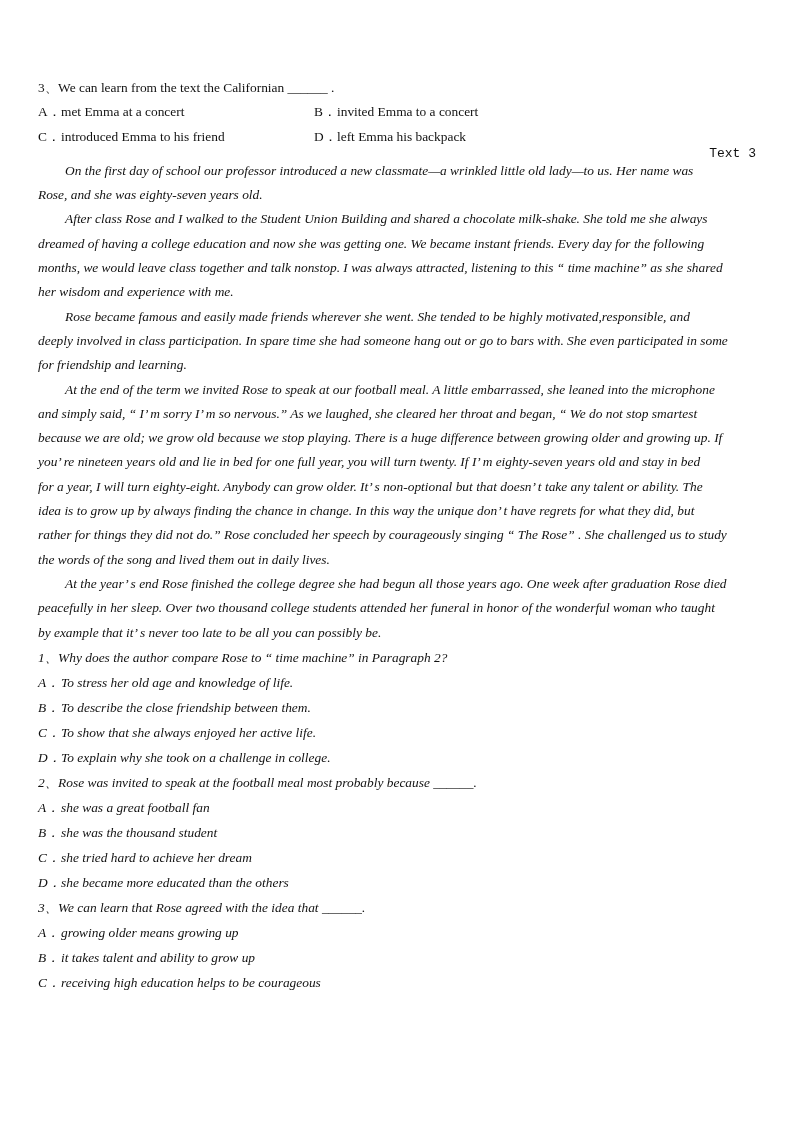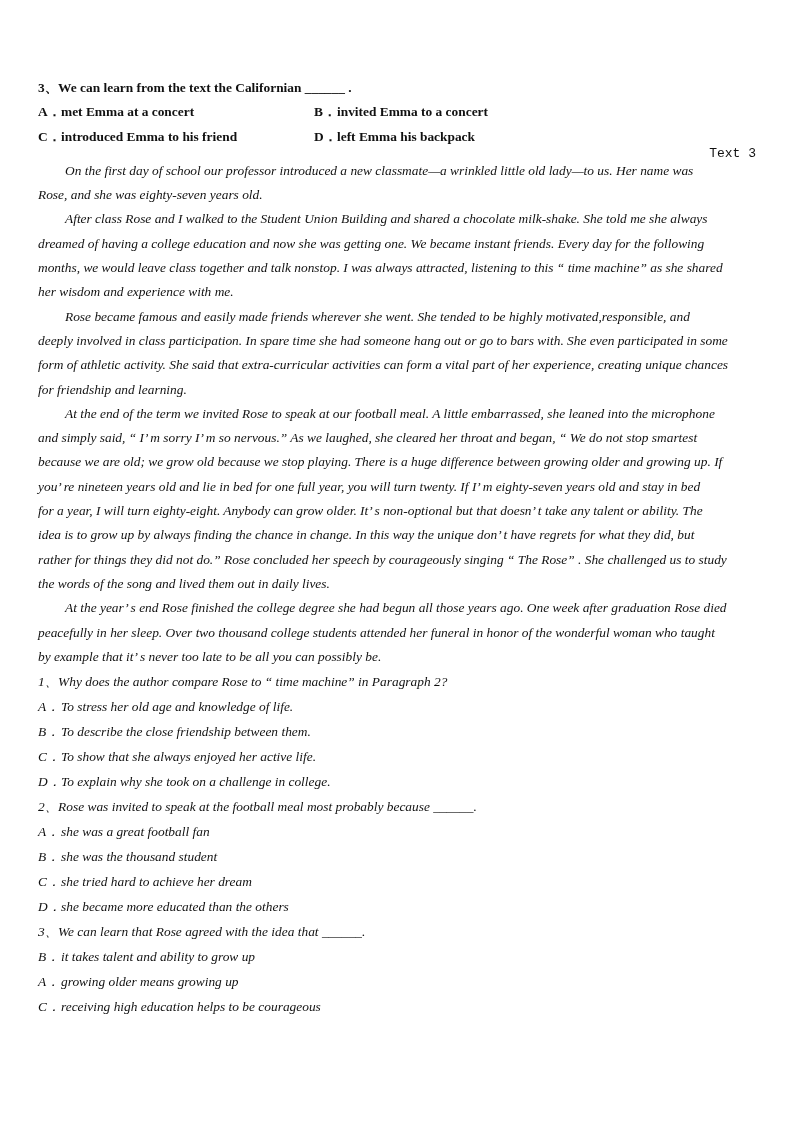--- a/index.html
+++ b/index.html
@@ -19,21 +19,20 @@
     .page {
       position: absolute;
       left: 38px;
       top: 76px;
       width: 718px;
     }
     .line {
       height: 24.3px;
       line-height: 24.3px;
       white-space: nowrap;
-      font-weight: bold;
     }
     .q-stem { }
     .opt-row {
       display: flex;
     }
     .opt-cell {
       width: 276px;
       white-space: nowrap;
     }
     .opt-label {
@@ -108,21 +107,20 @@
     <div>
       <span class="pl first">After class Rose and I walked to the Student Union Building and shared a chocolate milk-shake. She told me she always</span>
       <span class="pl">dreamed of having a college education and now she was getting one. We became instant friends. Every day for the following</span>
       <span class="pl">months, we would leave class together and talk nonstop. I was always attracted, listening to this “ time machine” as she shared</span>
       <span class="pl">her wisdom and experience with me.</span>
     </div>
 
     <div>
       <span class="pl first">Rose became famous and easily made friends wherever she went. She tended to be highly motivated,responsible, and</span>
       <span class="pl">deeply involved in class participation. In spare time she had someone hang out or go to bars with. She even participated in some</span>
-      <span class="pl">form of athletic activity. She said that extra-curricular activities can form a vital part of her experience, creating unique chances</span>
       <span class="pl">for friendship and learning.</span>
     </div>
 
     <div>
       <span class="pl first">At the end of the term we invited Rose to speak at our football meal. A little embarrassed, she leaned into the microphone</span>
       <span class="pl">and simply said, “ I’ m sorry I’ m so nervous.” As we laughed, she cleared her throat and began, “ We do not stop smartest</span>
       <span class="pl">because we are old; we grow old because we stop playing. There is a huge difference between growing older and growing up. If</span>
       <span class="pl">you’ re nineteen years old and lie in bed for one full year, you will turn twenty. If I’ m eighty-seven years old and stay in bed</span>
       <span class="pl">for a year, I will turn eighty-eight. Anybody can grow older. It’ s non-optional but that doesn’ t take any talent or ability. The</span>
       <span class="pl">idea is to grow up by always finding the chance in change. In this way the unique don’ t have regrets for what they did, but</span>
@@ -154,18 +152,18 @@
     <div class="opt"><span class="opt-label">A．</span><span>she was a great football fan</span></div>
     <div class="opt"><span class="opt-label">B．</span><span>she was the thousand student</span></div>
     <div class="opt"><span class="opt-label">C．</span><span>she tried hard to achieve her dream</span></div>
     <div class="opt"><span class="opt-label">D．</span><span>she became more educated than the others</span></div>
   </div>
 
   <div>
     <div class="opt">
       <span>3、</span><span>We can learn that Rose agreed with the idea that ______.</span>
     </div>
+    <div class="opt"><span class="opt-label">A．</span><span>growing older means growing up</span></div>
     <div class="opt"><span class="opt-label">B．</span><span>it takes talent and ability to grow up</span></div>
-    <div class="opt"><span class="opt-label">A．</span><span>growing older means growing up</span></div>
     <div class="opt"><span class="opt-label">C．</span><span>receiving high education helps to be courageous</span></div>
   </div>
 
 </div>
 
 </body></html>

